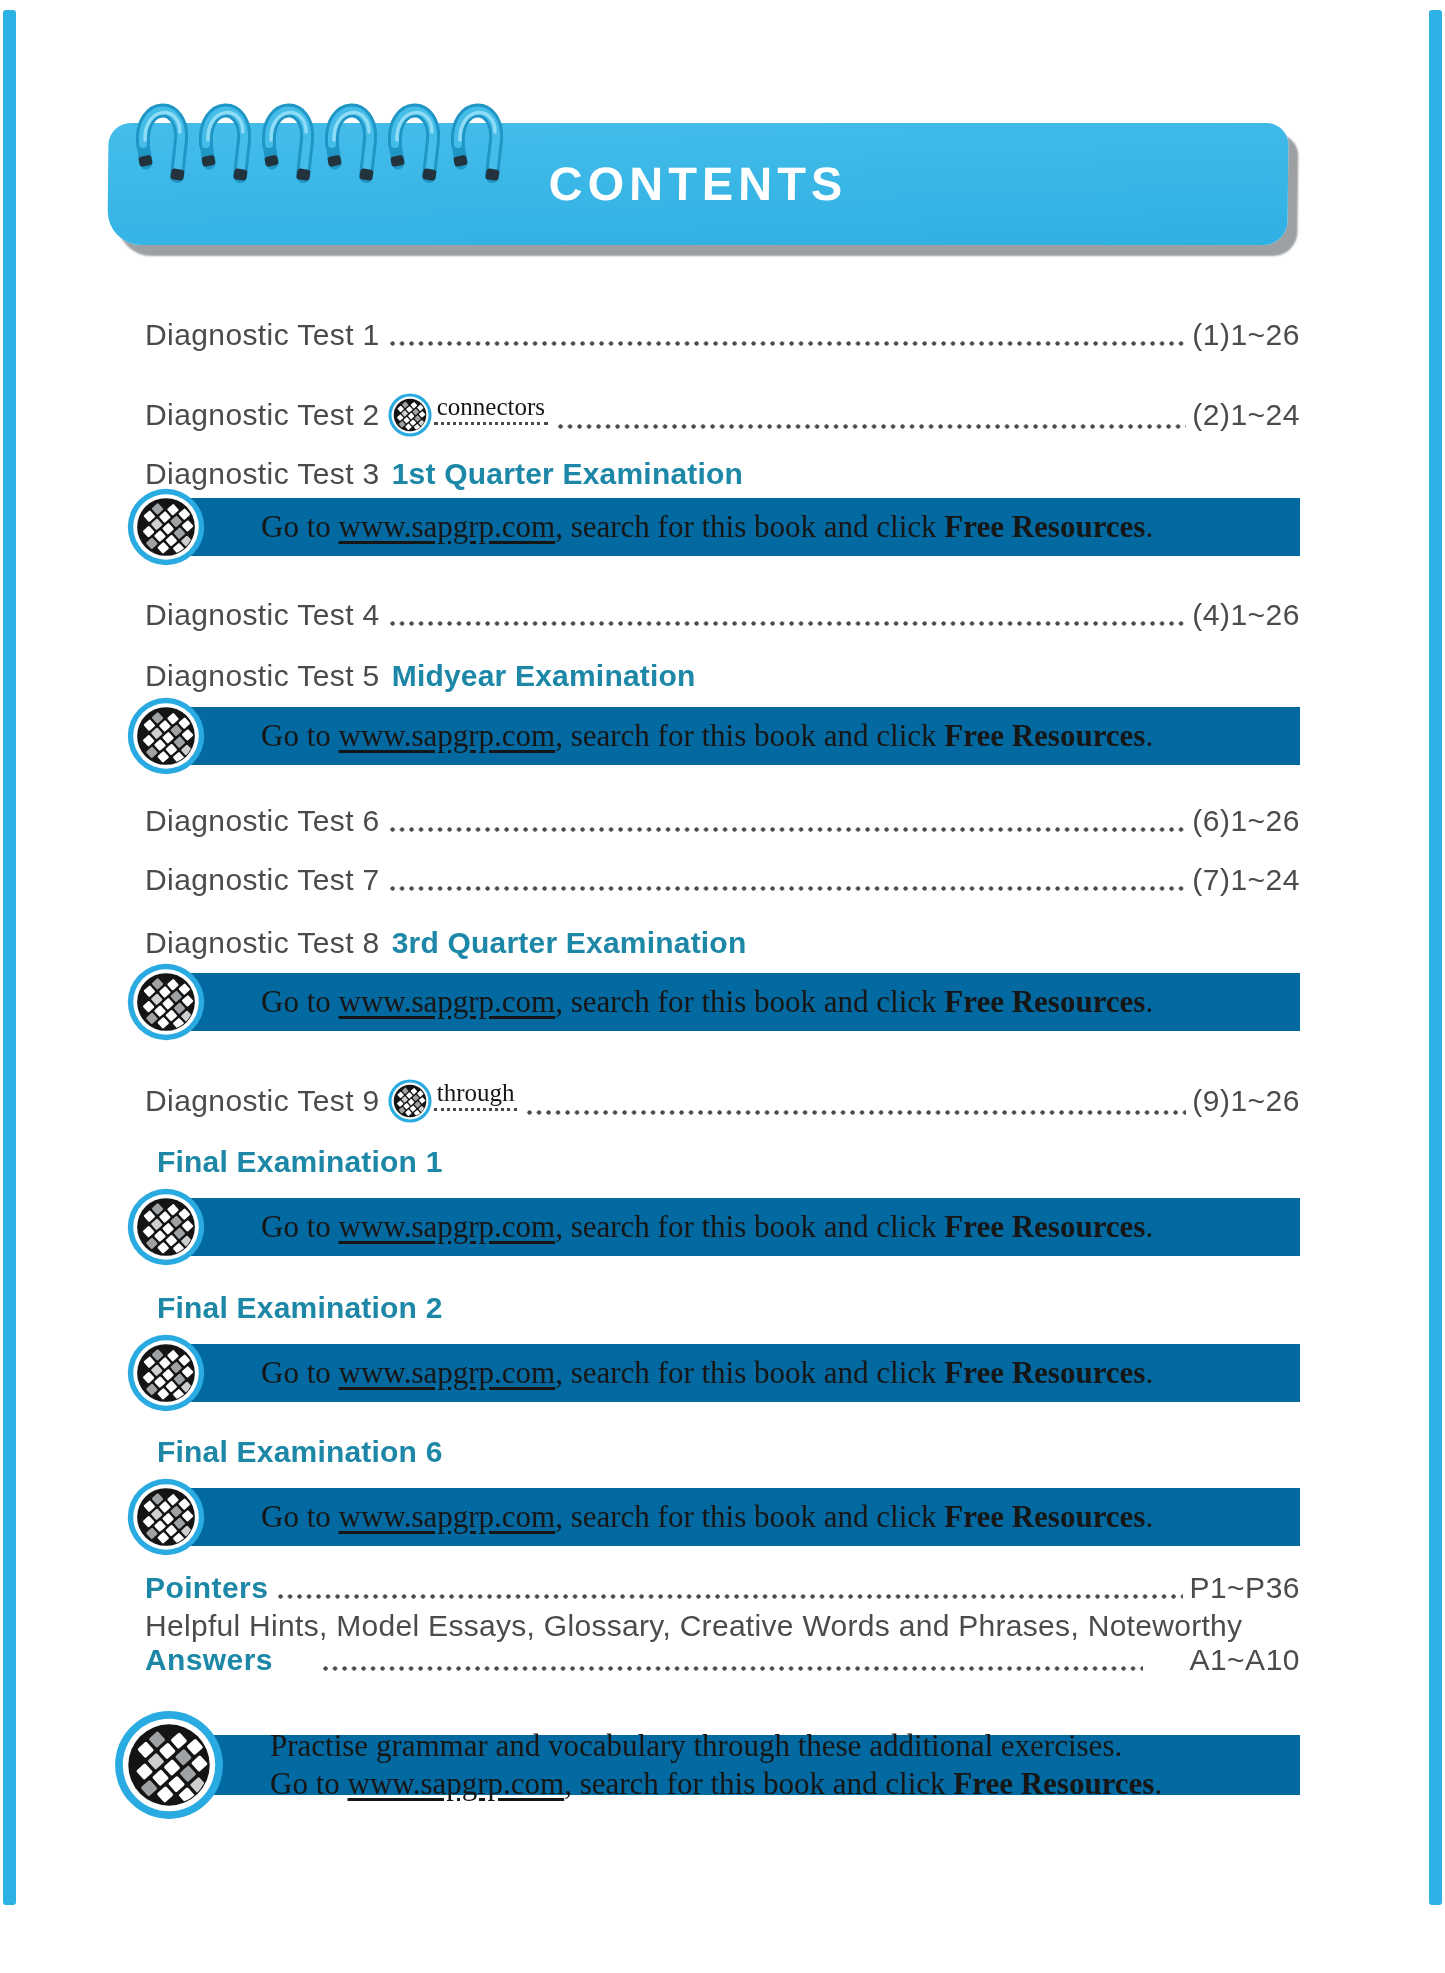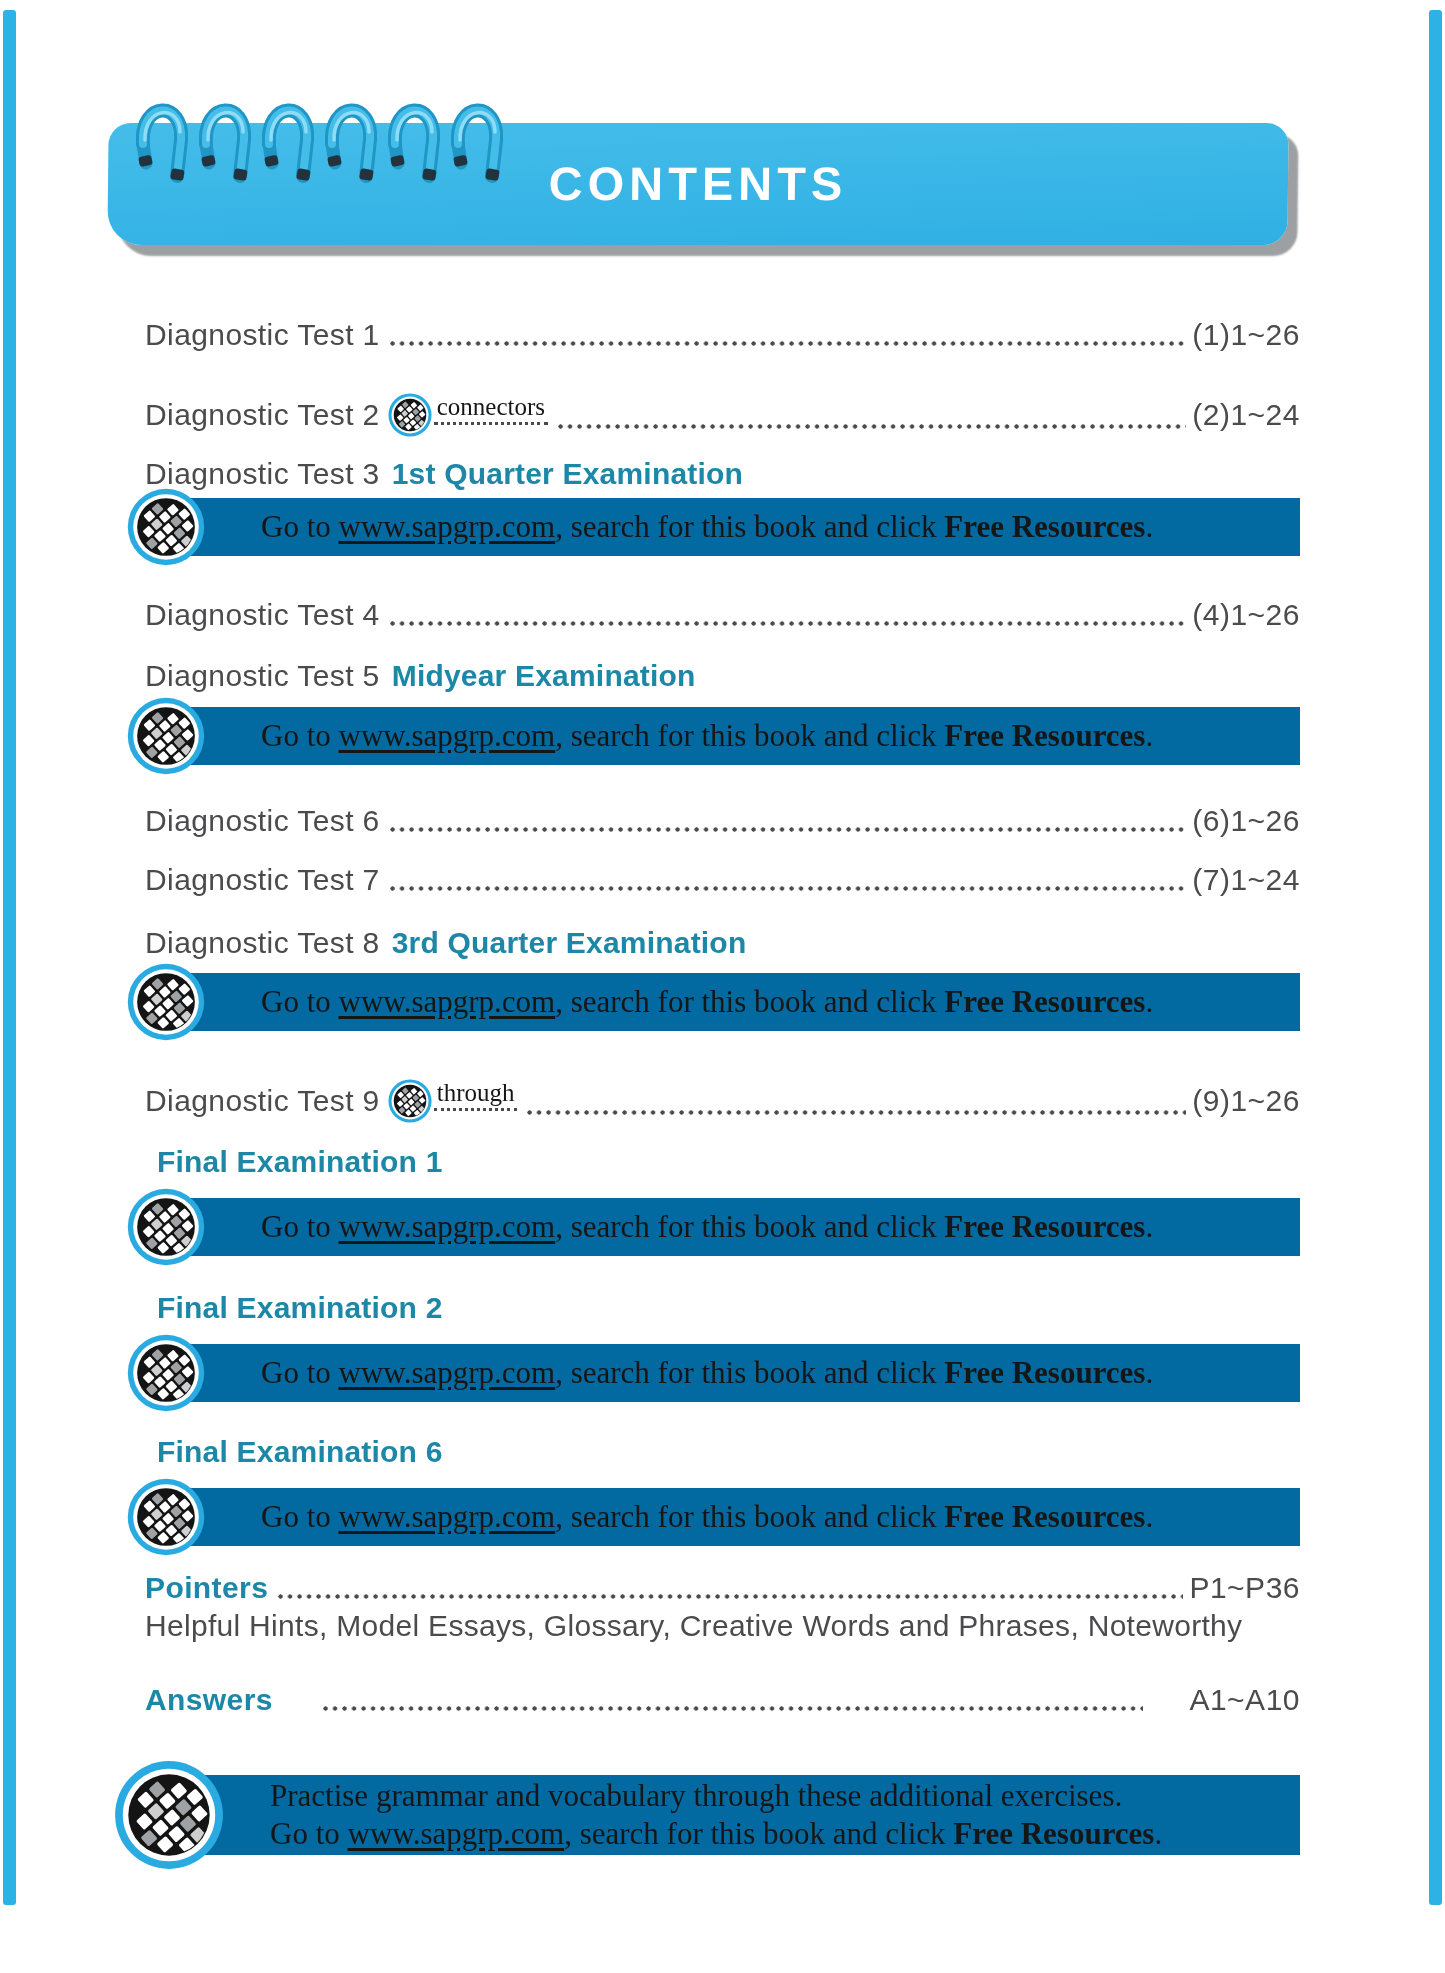--- a/index.html
+++ b/index.html
@@ -49,21 +49,21 @@
   .sub{font-size:30px;color:#4b4b4d;letter-spacing:0.3px;}
 
   
   .note{
     position:relative;height:58px;margin-left:20px;background:#0369a1;
     display:flex;align-items:center;padding-left:96px;box-sizing:border-box;
   }
   .note .fr-icon{position:absolute;left:-38px;top:50%;transform:translateY(-50%);width:78px;height:78px;}
   .note p{margin:0;font-family:"Liberation Serif",serif;font-size:31px;color:#161616;}
   .note .link{text-decoration:underline;text-underline-offset:4px;}
-  .note-big{height:80px;padding-left:99px;margin-left:26px;}
+  .note-big{height:60px;padding-left:99px;margin-left:26px;}
   .note-big .fr-icon{width:110px;height:110px;left:-57px;}
   .note-big p{line-height:38px;}
 </style>
 </head>
 <body>
 
 <div class="edge edge-left"></div>
 <div class="edge edge-right"></div>
 
 <div class="coils" id="coils">
@@ -424,21 +424,21 @@
         </g>
   </svg>
       <p><span>Go to </span><span class="link">www.sapgrp.com</span><span>, search for this book and click </span><b>Free Resources</b><span>.</span></p>
     </div>
     <div class="row" style="margin-top: 25px;">
       <span class="label teal">Pointers</span>
       <span class="leader"></span>
       <span class="pages">P1~P36</span>
     </div>
     <div class="sub" style="margin-top: 4px;">Helpful Hints, Model Essays, Glossary, Creative Words and Phrases, Noteworthy</div>
-    <div class="row" style="margin-top: 40px; gap: 40px;">
+    <div class="row" style=" gap: 40px;">
       <span class="label teal">Answers</span>
       <span class="leader"></span>
       <span class="pages">A1~A10</span>
     </div>
     <div class="note note-big" style="margin-top: 58px;">
       <svg class="fr-icon" viewBox="0 0 100 100">
     <defs>
           <clipPath id="clip9">
             <circle cx="50" cy="50" r="36"></circle>
           </clipPath>

